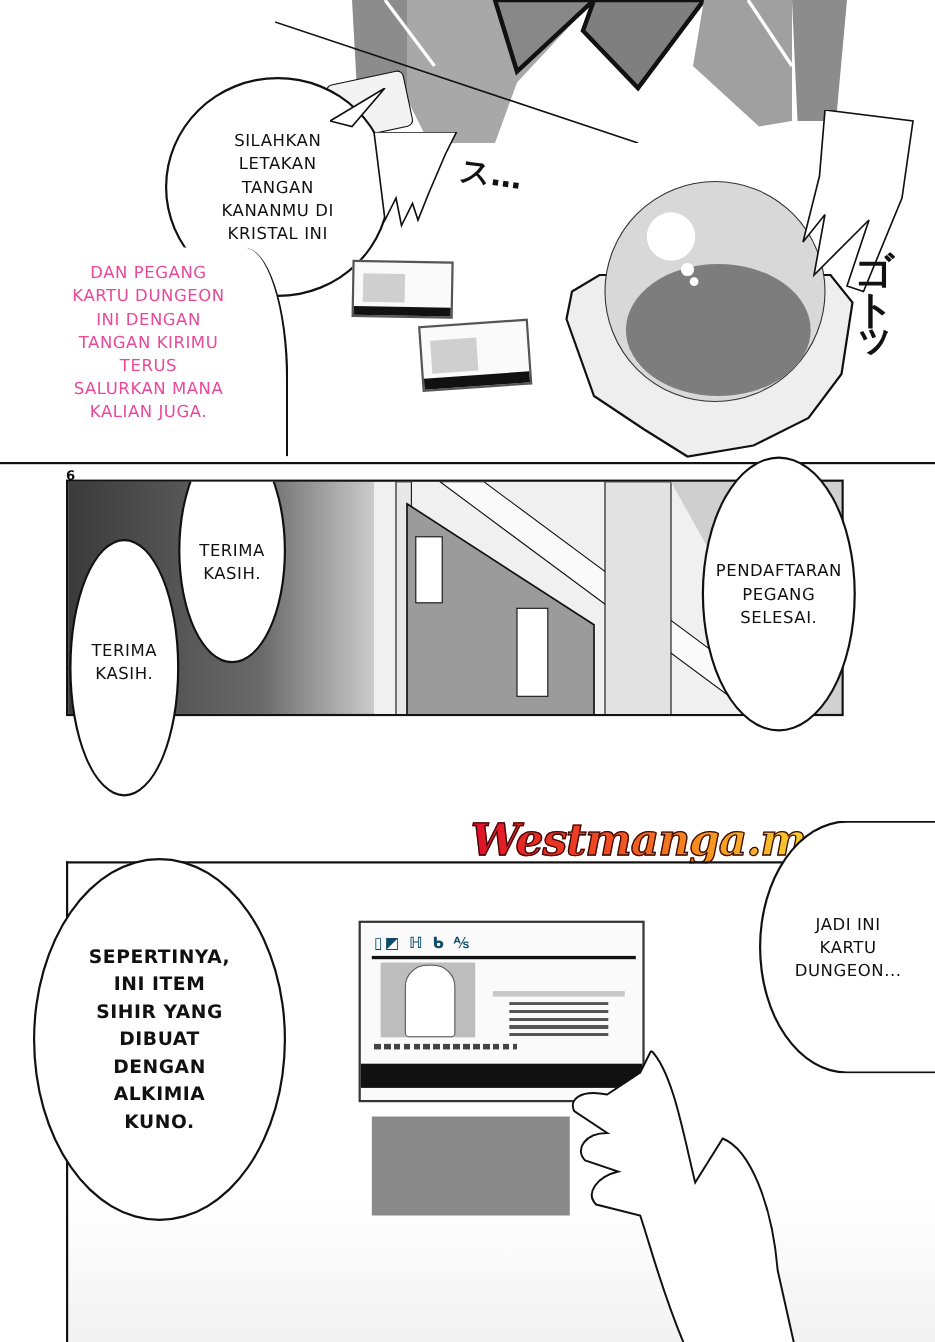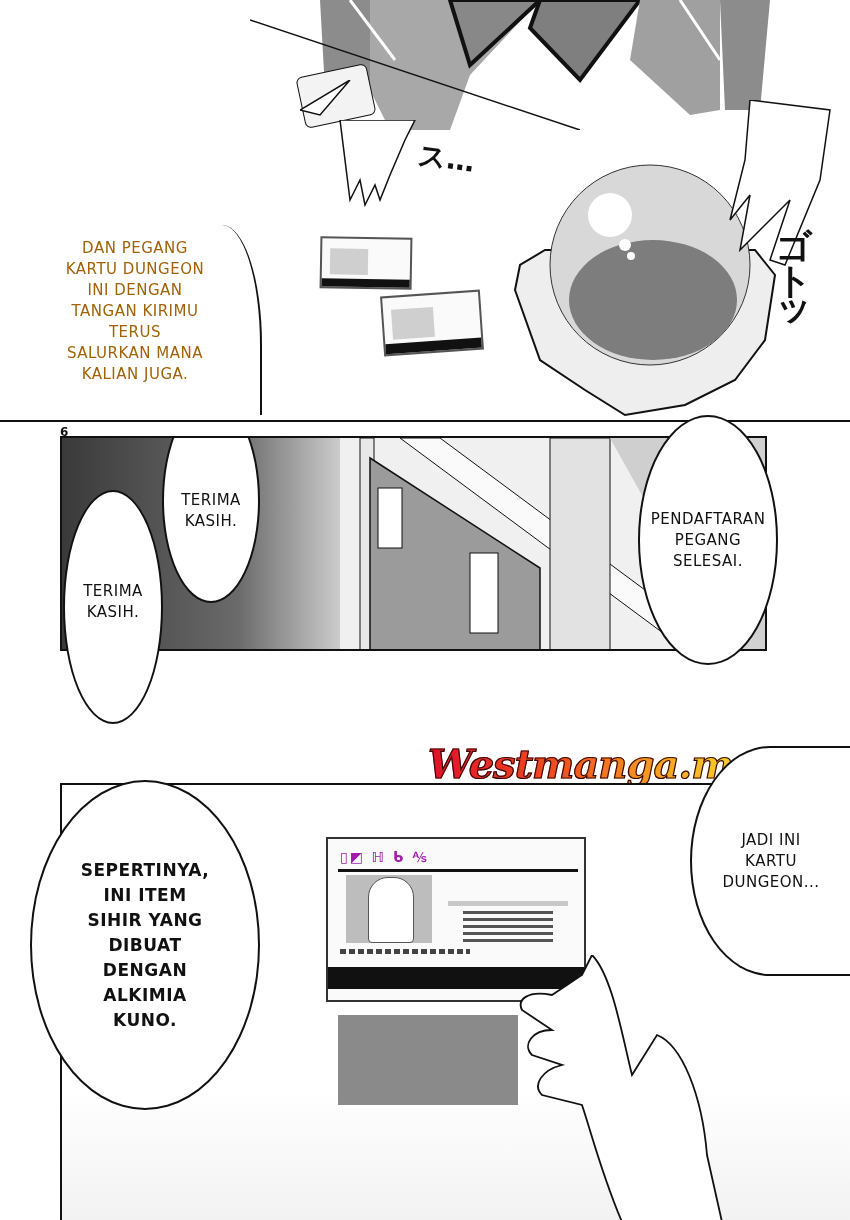--- a/index.html
+++ b/index.html
@@ -1,21 +1,21 @@
 <!DOCTYPE html>
 <html><head>
 <meta charset="utf-8">
 <style>
   html, body { margin:0; padding:0; }
   body { width:850px; height:1220px; background:#fff; position:relative; overflow:hidden; font-family:"DejaVu Sans", sans-serif; }
   .abs { position:absolute; }
   .panel { position:absolute; box-sizing:border-box; overflow:hidden; }
   .bubble { position:absolute; background:#fff; border:2px solid #111; border-radius:50%; box-sizing:border-box; display:flex; align-items:center; justify-content:center; }
   .btext { font-family:"DejaVu Sans", sans-serif; font-size:15px; line-height:21px; color:#111; text-align:center; white-space:pre-line; letter-spacing:0.5px; }
-  .boxtext { position:absolute; font-family:"DejaVu Sans", sans-serif; font-size:15px; line-height:21px; color:#a16207; text-align:center; white-space:pre-line; letter-spacing:0.5px; }
+  .boxtext { position:absolute; font-family:"DejaVu Sans", sans-serif; font-size:15px; line-height:21px; color:#ec4899; text-align:center; white-space:pre-line; letter-spacing:0.5px; }
   .sfx { position:absolute; font-family:"DejaVu Sans", sans-serif; font-weight:bold; color:#111; }
   .pagenum { position:absolute; font-family:"DejaVu Sans", sans-serif; font-size:12px; font-weight:bold; color:#111; }
   .watermark { position:absolute; font-family:"DejaVu Serif", serif; font-style:italic; font-weight:bold; font-size:40px;
     background:linear-gradient(90deg,#e0102a 0%,#f05020 40%,#f5a020 70%,#f5e030 100%);
     -webkit-background-clip:text; background-clip:text; color:transparent;
     -webkit-text-stroke:1.2px #3a0a0a; letter-spacing:-1px; }
   .card { position:absolute; background:#fafafa; border:2px solid #555; box-sizing:border-box; }
 </style>
 </head>
 <body>
@@ -30,20 +30,27 @@
     <polygon points="200,0 290,0 220,65" fill="#888" stroke="#111" stroke-width="4"></polygon>
     <polygon points="390,0 470,0 470,110 440,115 380,60" fill="#a0a0a0"></polygon>
     <polygon points="470,0 520,0 510,110 475,110" fill="#8c8c8c"></polygon>
     <line x1="0" y1="20" x2="330" y2="130" stroke="#111" stroke-width="1.5"></line>
     <line x1="100" y1="0" x2="145" y2="60" stroke="#fff" stroke-width="3"></line>
     <line x1="430" y1="0" x2="470" y2="60" stroke="#fff" stroke-width="3"></line>
   </svg>
 
   <div class="abs" style="left:300px;top:70px;width:70px;height:50px;background:#f3f3f3;border:1.5px solid #111;border-radius:6px;transform:rotate(-12deg);"></div>
 
+  <div class="bubble" style="left:150px;top:70px;width:205px;height:200px;">
+    <div class="btext">SILAHKAN
+LETAKAN
+TANGAN
+KANANMU DI
+KRISTAL INI</div>
+  </div>
 
   <svg class="abs" style="left:300px;top:80px" width="60" height="40">
       <polygon points="0,30 50,0 20,35" fill="#fff" stroke="#111" stroke-width="1.5"></polygon>
     </svg>
 
   <div class="abs" style="left:30px;top:225px;width:230px;height:190px;background:#fff;border-right:2px solid #111;border-top-right-radius:40px 120px;"></div>
   <div class="boxtext" style="left:40px;top:238px;width:190px;">DAN PEGANG
 KARTU DUNGEON
 INI DENGAN
 TANGAN KIRIMU
@@ -112,21 +119,21 @@
 SELESAI.</div>
 </div>
 
 <div class="watermark" style="left:428px;top:740px;">Westmanga.me</div>
 
 <div class="panel" style="left:60px;top:783px;width:790px;height:437px;border-left:2px solid #111;border-top:2px solid #111;background:linear-gradient(180deg,#fff 0%,#fff 70%,#f2f2f2 100%);">
 
   <div class="abs" style="left:276px;top:230px;width:180px;height:90px;background:#8a8a8a;"></div>
 
   <div class="card" style="left:264px;top:52px;width:260px;height:165px;border-color:#333;">
-    <div class="abs" style="left:12px;top:10px;font-size:14px;font-weight:bold;color:#a21caf;letter-spacing:2px;">▯◩ ℍ ᑲ ⅍</div>
+    <div class="abs" style="left:12px;top:10px;font-size:14px;font-weight:bold;color:#0c4a6e;letter-spacing:2px;">▯◩ ℍ ᑲ ⅍</div>
     <div class="abs" style="left:10px;top:30px;width:240px;height:3px;background:#111"></div>
     <div class="abs" style="left:18px;top:36px;width:86px;height:68px;background:#bdbdbd;">
       <div class="abs" style="left:22px;top:2px;width:44px;height:64px;background:#fff;border-radius:20px 20px 4px 4px;border:1px solid #555;"></div>
     </div>
     <div class="abs" style="left:120px;top:62px;width:120px;height:5px;background:#c8c8c8"></div>
     <div class="abs" style="left:135px;top:72px;width:90px;height:34px;background:repeating-linear-gradient(180deg,#555 0 3px,transparent 3px 7px);"></div>
     <div class="abs" style="left:12px;top:110px;width:130px;height:5px;background:repeating-linear-gradient(90deg,#444 0 6px,transparent 6px 9px);"></div>
     <div class="abs" style="left:0;top:128px;width:100%;height:22px;background:#111;"></div>
   </div>
 

